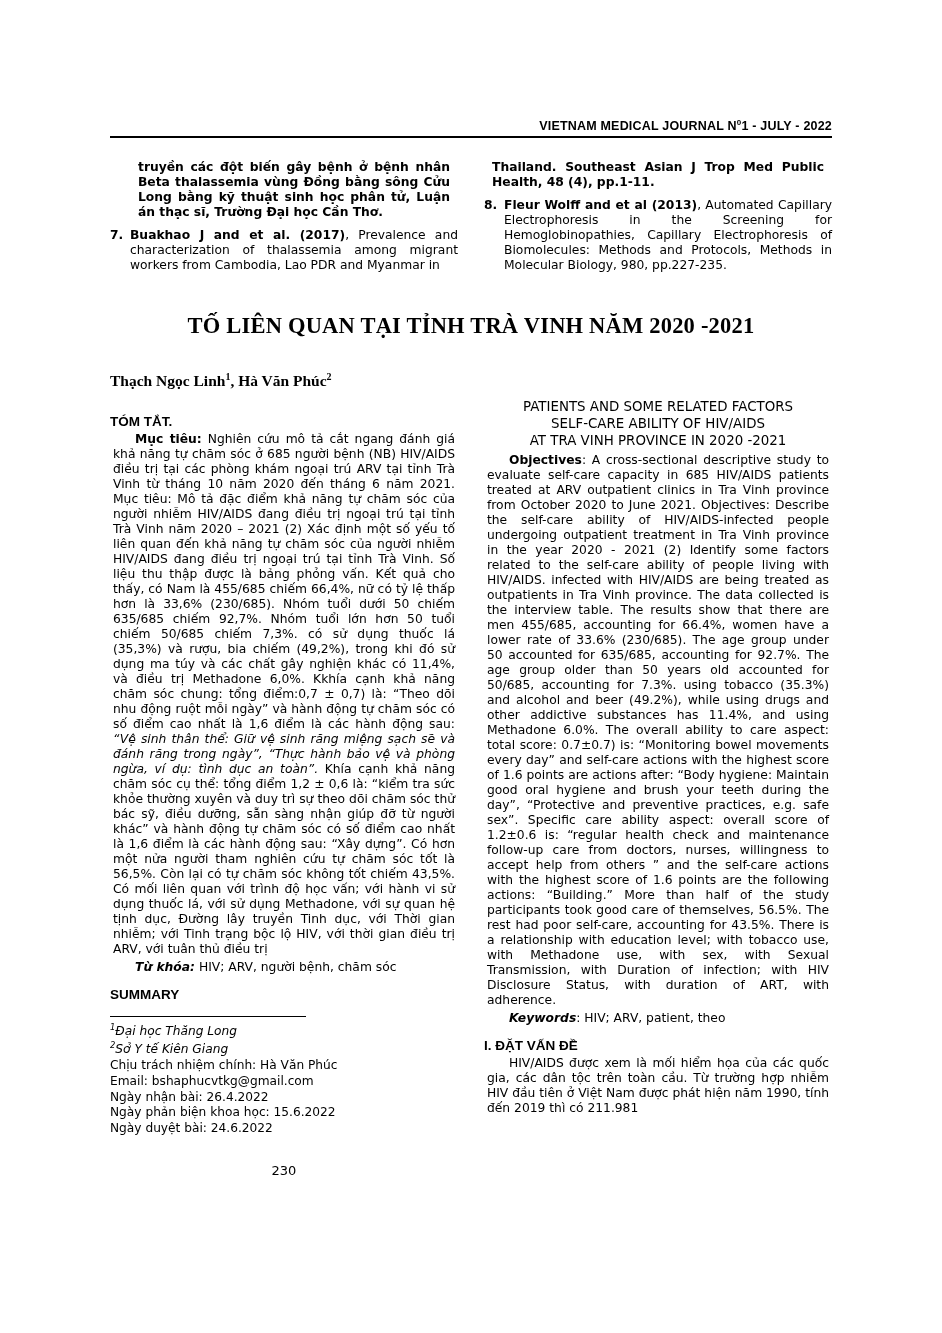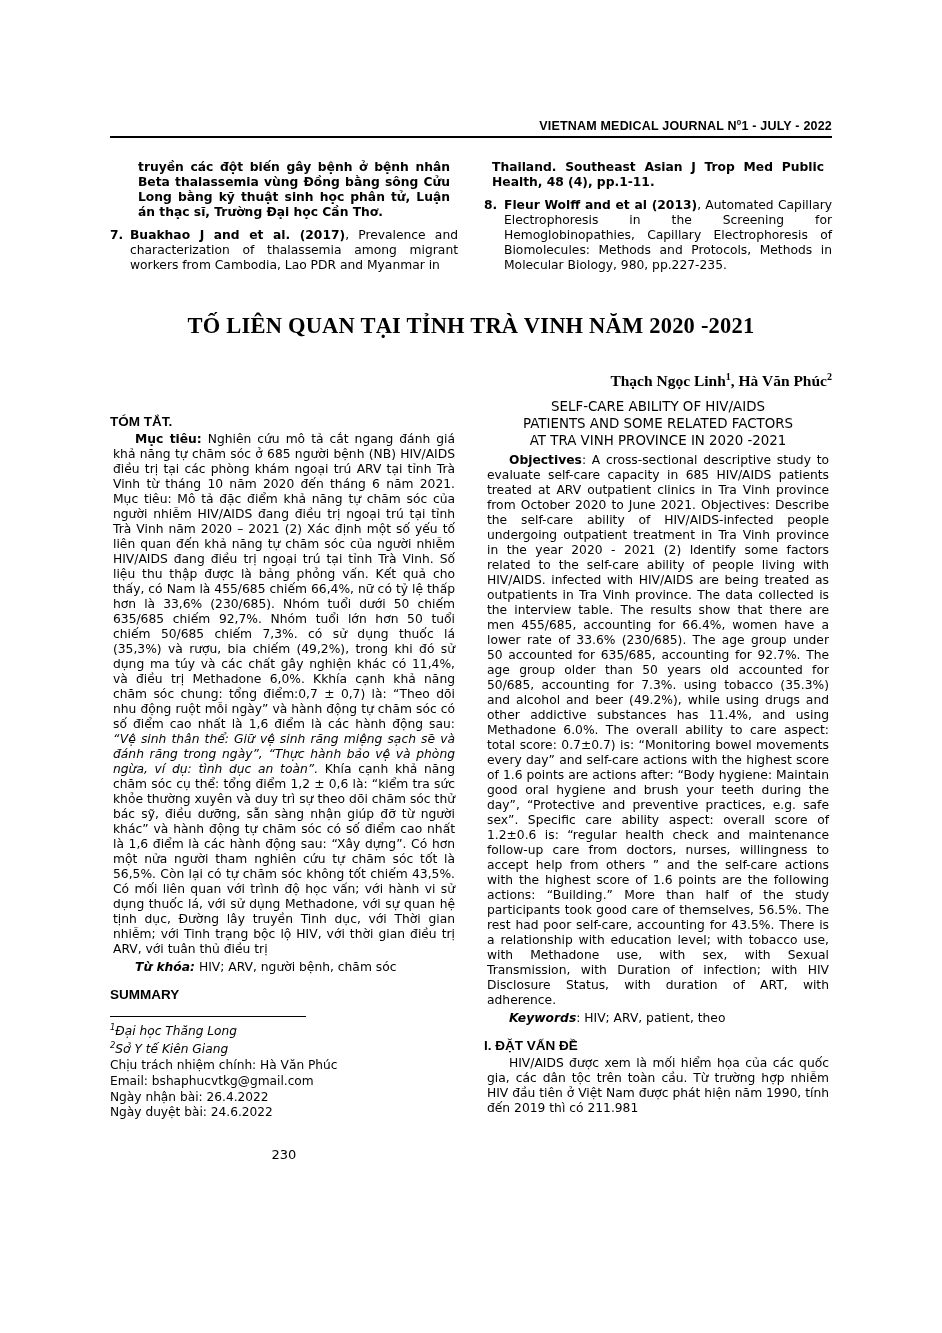--- a/index.html
+++ b/index.html
@@ -96,21 +96,20 @@
     line-height: 1.32;
     text-align: center;
     margin: 38px 0 0 0;
     letter-spacing: 0.2px;
   }
 
   .authors {
     font-family: "Liberation Serif", serif;
     font-weight: bold;
     font-size: 15.5px;
-    text-align: right;
     margin: 30px 0 0 0;
   }
   .authors sup { font-size: 10px; vertical-align: super; }
 
   
   .sec-head {
     font-family: "Liberation Sans", sans-serif;
     font-weight: bold;
     font-size: 13.5px;
     margin: 0 0 2px 0;
@@ -198,30 +197,31 @@
         <div class="gap-sm"></div>
         <div class="sec-head">SUMMARY</div>
 
         <div class="foot-rule"></div>
         <div>
           <p class="foot-line it"><sup>1</sup><span>Đại học Thăng Long</span></p>
           <p class="foot-line it"><sup>2</sup><span>Sở Y tế Kiên Giang</span></p>
           <p class="foot-line">Chịu trách nhiệm chính: Hà Văn Phúc</p>
           <p class="foot-line">Email: bshaphucvtkg@gmail.com</p>
           <p class="foot-line">Ngày nhận bài: 26.4.2022</p>
+          <p class="foot-line">Ngày phản biện khoa học: 15.6.2022</p>
           <p class="foot-line">Ngày duyệt bài: 24.6.2022</p>
         </div>
 
         <p class="pageno">230</p>
       </div>
 
       <div class="col">
         <div class="eng-title">
+          <div>PATIENTS AND SOME RELATED FACTORS</div>
           <div>SELF-CARE ABILITY OF HIV/AIDS</div>
-          <div>PATIENTS AND SOME RELATED FACTORS</div>
           <div>AT TRA VINH PROVINCE IN 2020 -2021</div>
         </div>
 
         <p class="body-p indent"><b>Objectives</b><span>: A cross-sectional descriptive study to evaluate self-care capacity in 685 HIV/AIDS patients treated at ARV outpatient clinics in Tra Vinh province from October 2020 to June 2021. Objectives: Describe the self-care ability of HIV/AIDS-infected people undergoing outpatient treatment in Tra Vinh province in the year 2020 - 2021 (2) Identify some factors related to the self-care ability of people living with HIV/AIDS. infected with HIV/AIDS are being treated as outpatients in Tra Vinh province. The data collected is the interview table. The results show that there are men 455/685, accounting for 66.4%, women have a lower rate of 33.6% (230/685). The age group under 50 accounted for 635/685, accounting for 92.7%. The age group older than 50 years old accounted for 50/685, accounting for 7.3%. using tobacco (35.3%) and alcohol and beer (49.2%), while using drugs and other addictive substances has 11.4%, and using Methadone 6.0%. The overall ability to care aspect: total score: 0.7±0.7) is: “Monitoring bowel movements every day” and self-care actions with the highest score of 1.6 points are actions after: “Body hygiene: Maintain good oral hygiene and brush your teeth during the day”, “Protective and preventive practices, e.g. safe sex”. Specific care ability aspect: overall score of 1.2±0.6 is: “regular health check and maintenance follow-up care from doctors, nurses, willingness to accept help from others ” and the self-care actions with the highest score of 1.6 points are the following actions: “Building.” More than half of the study participants took good care of themselves, 56.5%. The rest had poor self-care, accounting for 43.5%. There is a relationship with education level; with tobacco use, with Methadone use, with sex, with Sexual Transmission, with Duration of infection; with HIV Disclosure Status, with duration of ART, with adherence.</span></p>
 
         <p class="body-p indent"><span class="bital">Keywords</span><span>: HIV; ARV, patient, theo</span></p>
 
         <div class="gap-sm"></div>
         <div class="sec-head">I. ĐẶT VẤN ĐỀ</div>
         <p class="body-p indent">HIV/AIDS được xem là mối hiểm họa của các quốc gia, các dân tộc trên toàn cầu. Từ trường hợp nhiễm HIV đầu tiên ở Việt Nam được phát hiện năm 1990, tính đến 2019 thì có 211.981</p>

